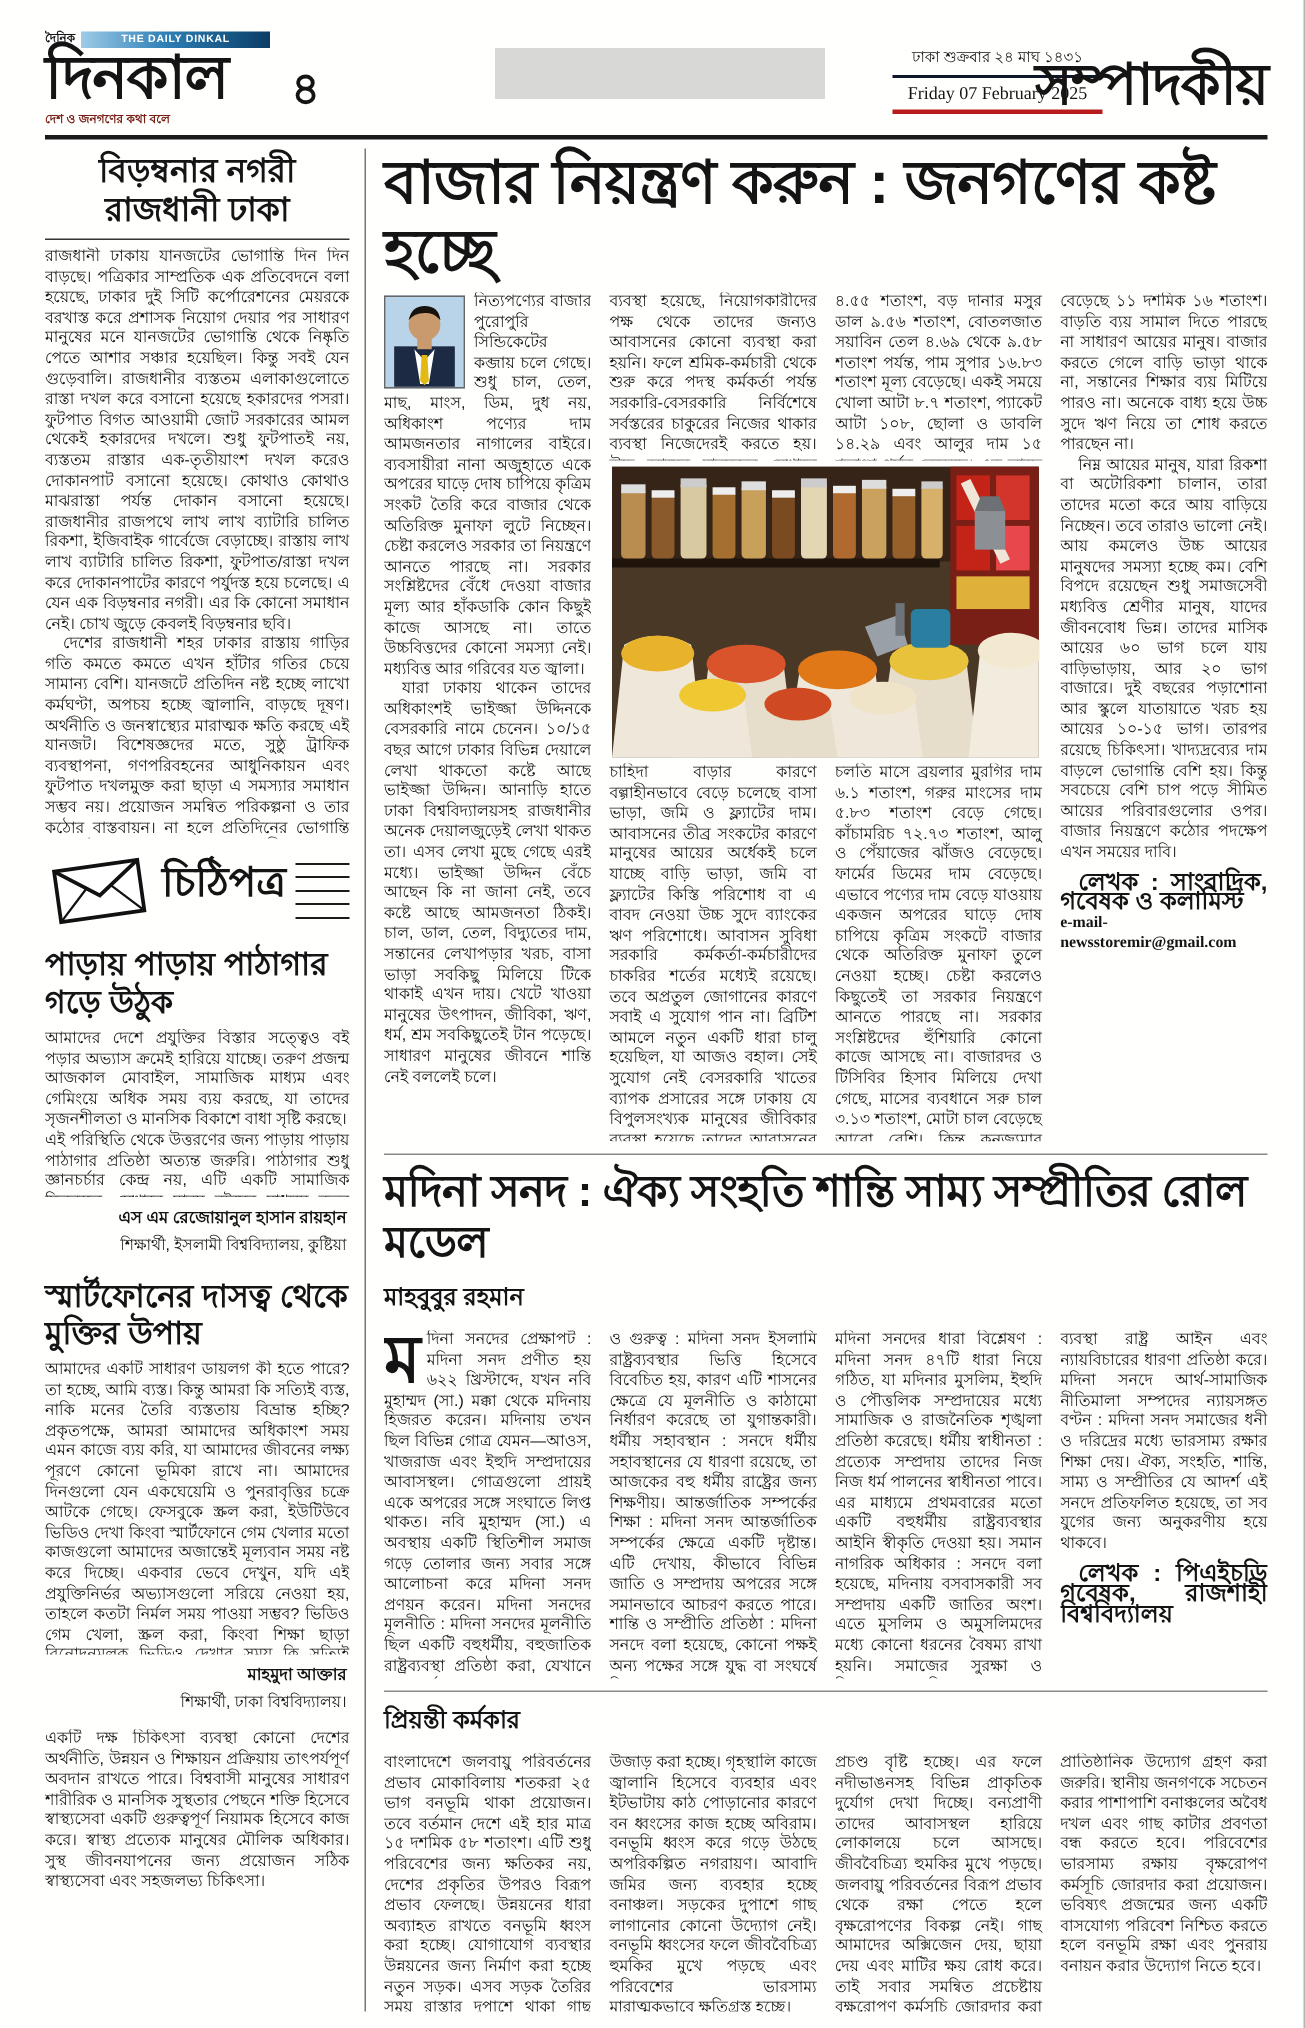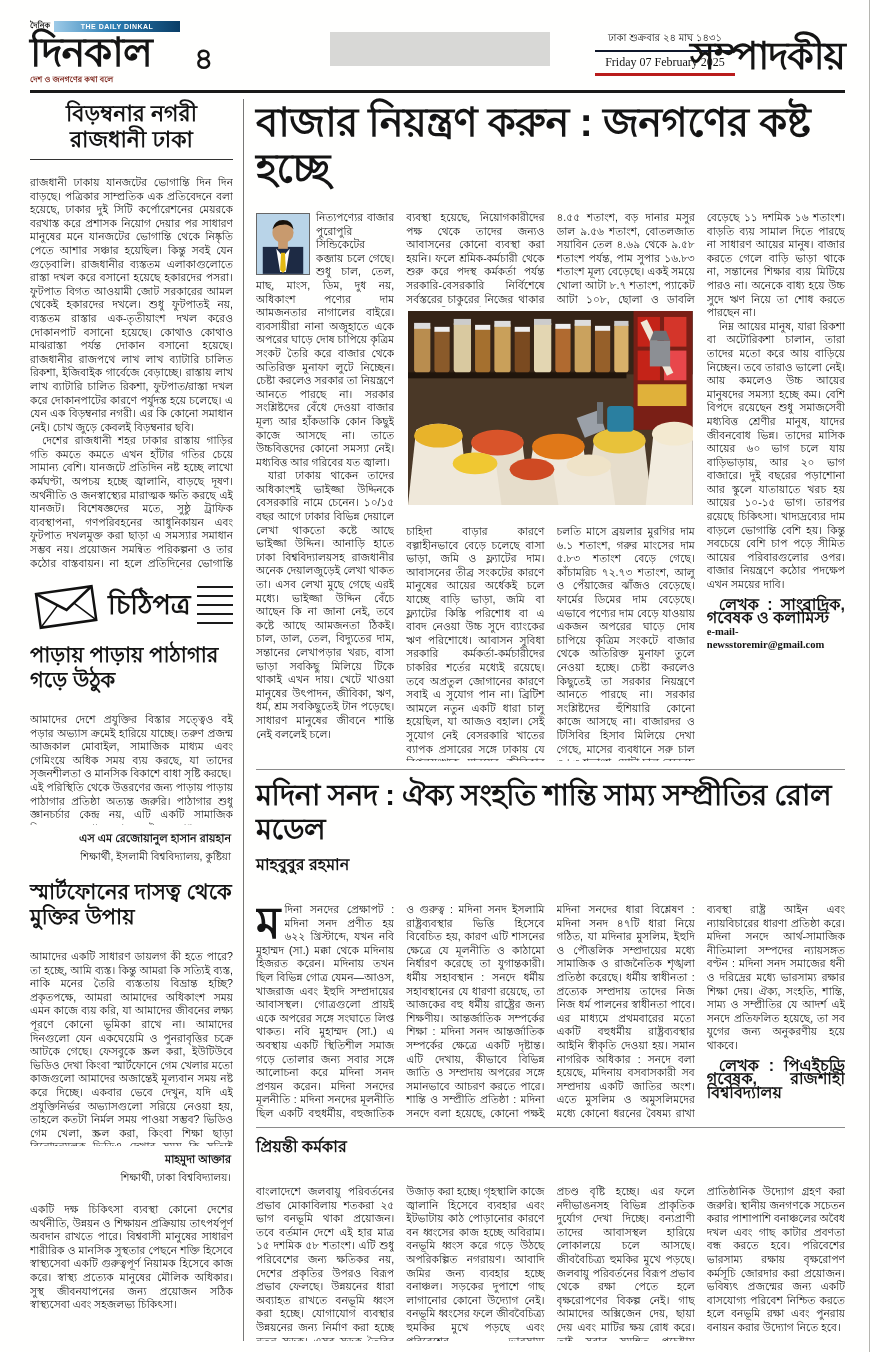--- a/index.html
+++ b/index.html
@@ -37,26 +37,26 @@
 
   
   .body-grid { display:flex; margin-top:6px; }
   .left-col { width:214px; padding-right:10px; border-right:1px solid #777; }
   .main-col { flex:1; padding-left:12px; position:relative; }
 
   
   .lead-headline { font-size:22px; font-weight:900; text-align:center; line-height:26px; padding:2px 0 6px; }
   .lead-subrule { border-top:1px solid #333; margin:0 0 5px; }
   .lead-subhead { font-size:13px; font-weight:bold; text-align:center; line-height:17px; padding-bottom:6px; }
-  .bodytext { font-size:10.6px; line-height:13.6px; text-align:justify;margin-top:16px; }
+  .bodytext { font-size:10.6px; line-height:13.6px; text-align:justify; }
   .bodytext p { text-indent:12px; }
   .bodytext p.noindent { text-indent:0; }
   .lead-body { height:394px; overflow:hidden; }
 
-  .letters-logo { position:relative; height:56px; margin:8px 0 4px; display:flex; align-items:center; }
+  .letters-logo { position:relative; height:56px; margin:8px 0 4px; display:flex; }
   .letters-lines {
     position:absolute; left:0; right:0; top:8px; height:40px;
     background:repeating-linear-gradient(#1a1a1a 0 1.5px, transparent 1.5px 9px);
   }
   .letters-env { position:relative; width:72px; height:52px; background:#fffffe; z-index:1; }
   .letters-word { position:relative; z-index:1; background:#fffffe; font-size:27px; font-weight:900; padding:0 6px; }
   .letter { margin-bottom:9px; }
   .letter-headline { font-size:21px; font-weight:900; line-height:25px; padding:4px 0 5px; }
   .letter-body { overflow:hidden; }
   .lb1 { height:112px; } .lb2 { height:196px; } .lb3 { height:128px; }

